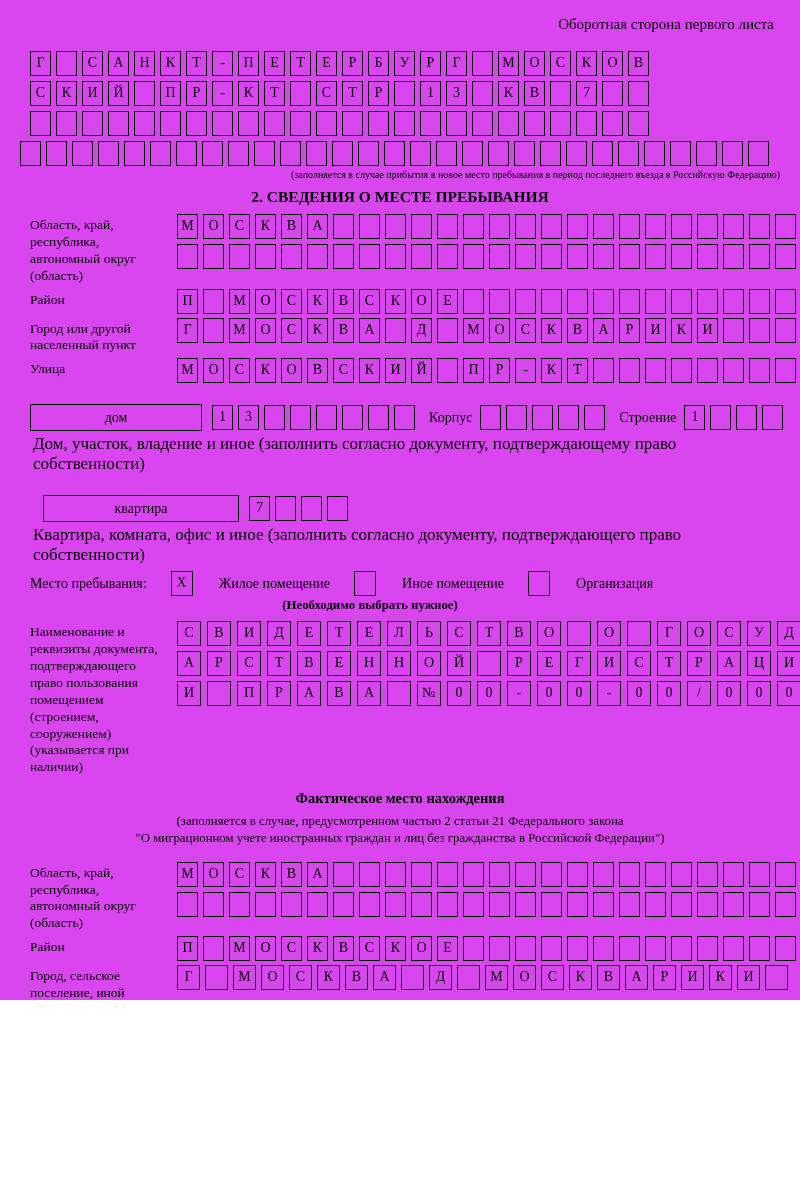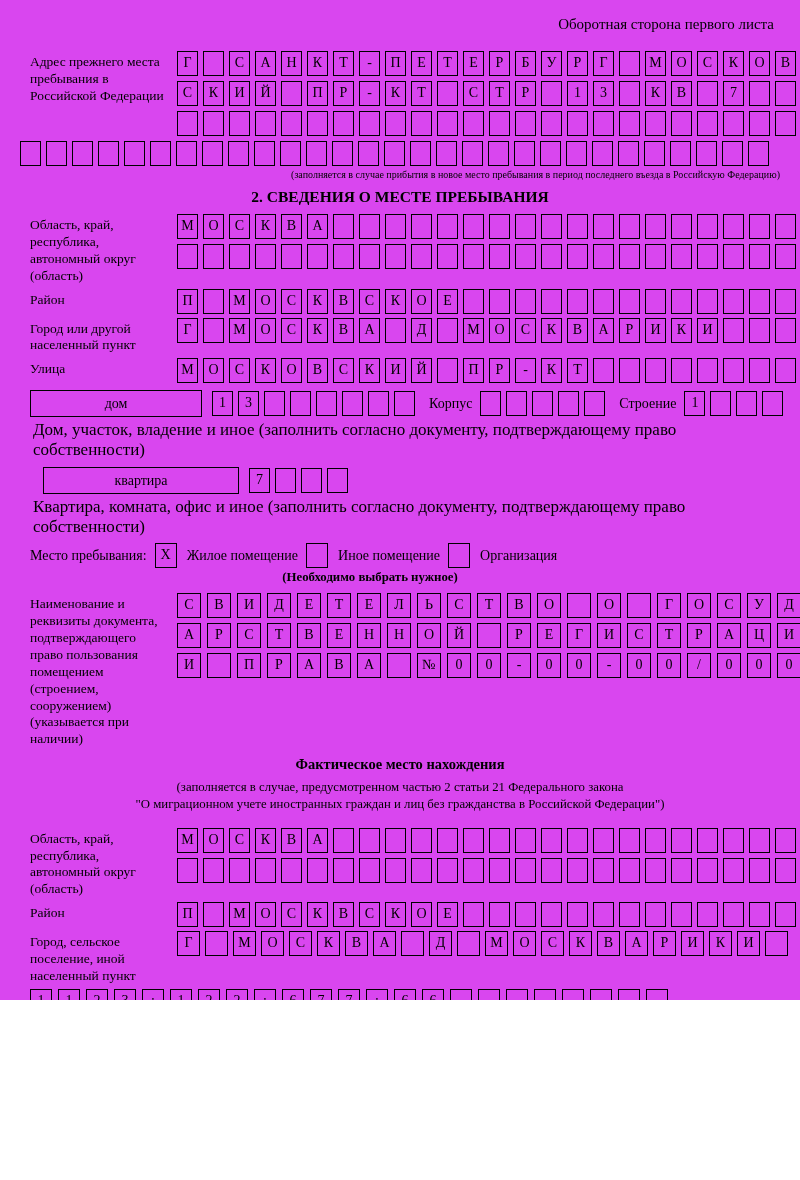--- a/index.html
+++ b/index.html
@@ -15,44 +15,43 @@
     font-size:14px;line-height:22px;text-align:center;flex:none;overflow:hidden;}
   .cells21{gap:6px;}
   .cells21 .cell{width:24px;}
   .cells22 .cell{width:23px;}
   .cells23{gap:6px;}
   .cells23 .cell{width:22px;}
   .fullrow{margin:5px 0 3px 0;}
   .note{font-size:10px;text-align:right;margin:1px 0 8px 0;}
   .note-left{font-size:17px;text-align:left;margin:3px 0 6px 13px;}
   .sec-title{font-weight:bold;font-size:15.5px;text-align:center;margin:8px 0 8px 0;}
-  .sub-title{font-weight:bold;font-size:14.5px;text-align:center;margin:8px 0 6px 0;}
-  .house-row{display:flex;align-items:center;margin:7px 0 2px 10px;font-size:14px;}
+  .sub-title{font-weight:bold;font-size:14.5px;text-align:center;margin:14px 0 6px 0;}
+  .house-row{display:flex;align-items:center;margin:21px 0 2px 10px;font-size:14px;}
   .fieldbox{border:1.5px solid #000;height:27px;box-sizing:border-box;display:flex;
     align-items:center;justify-content:center;font-size:14px;flex:none;}
   .house-box{width:172px;margin-right:10px;}
   .apt-box{width:196px;margin-left:13px;margin-right:10px;}
   .inline-label{margin:0 8px 0 14px;font-size:14px;}
-  .stay-row{display:flex;align-items:center;margin:6px 0 2px 10px;font-size:14px;}
+  .stay-row{display:flex;align-items:center;margin:6px 0 2px 10px;font-size:14px;gap:16px;}
   .checkbox{width:22px;height:25px;border:1.5px solid #000;box-sizing:border-box;
     text-align:center;line-height:22px;font-size:14px;flex:none;margin:0 10px 0 8px;}
   .stay-note{font-size:12.8px;text-align:center;margin:1px 60px 8px 0;font-weight:bold;}
   .stamp-box{width:372px;height:176px;border:2px solid #000;box-sizing:border-box;
     margin:8px 0 5px 375px;}
   .factual-notes{font-size:12.8px;text-align:center;line-height:1.35;margin-bottom:14px;}
 </style>
 </head>
 <body>
 
 <div class="page">
 
   <div class="header-note">Оборотная сторона первого листа</div>
 
   <div class="frow">
-    <div class="flabel">Адрес прежнего места пребывания в Российской Федерации</div>
     <div class="cellcol">
       <div class="cellrow">
           <div class="cell">Г</div>
           <div class="cell"></div>
           <div class="cell">С</div>
           <div class="cell">А</div>
           <div class="cell">Н</div>
           <div class="cell">К</div>
           <div class="cell">Т</div>
           <div class="cell">-</div>
@@ -342,21 +341,21 @@
 
   <div class="house-row">
     <div class="fieldbox apt-box">квартира</div>
     <div class="cellrow">
         <div class="cell">7</div>
         <div class="cell"></div>
         <div class="cell"></div>
         <div class="cell"></div>
       </div>
   </div>
-  <div class="note-left">Квартира, комната, офис и иное (заполнить согласно документу, подтверждающему право собственности)</div>
+  <div class="note-left">Квартира, комната, офис и иное (заполнить согласно документу, подтверждающего право собственности)</div>
 
   <div class="stay-row">
     <span>Место пребывания:</span>
     <div class="checkbox">X</div>
     <span>Жилое помещение</span>
     <div class="checkbox"></div>
     <span>Иное помещение</span>
     <div class="checkbox"></div>
     <span>Организация</span>
   </div>

